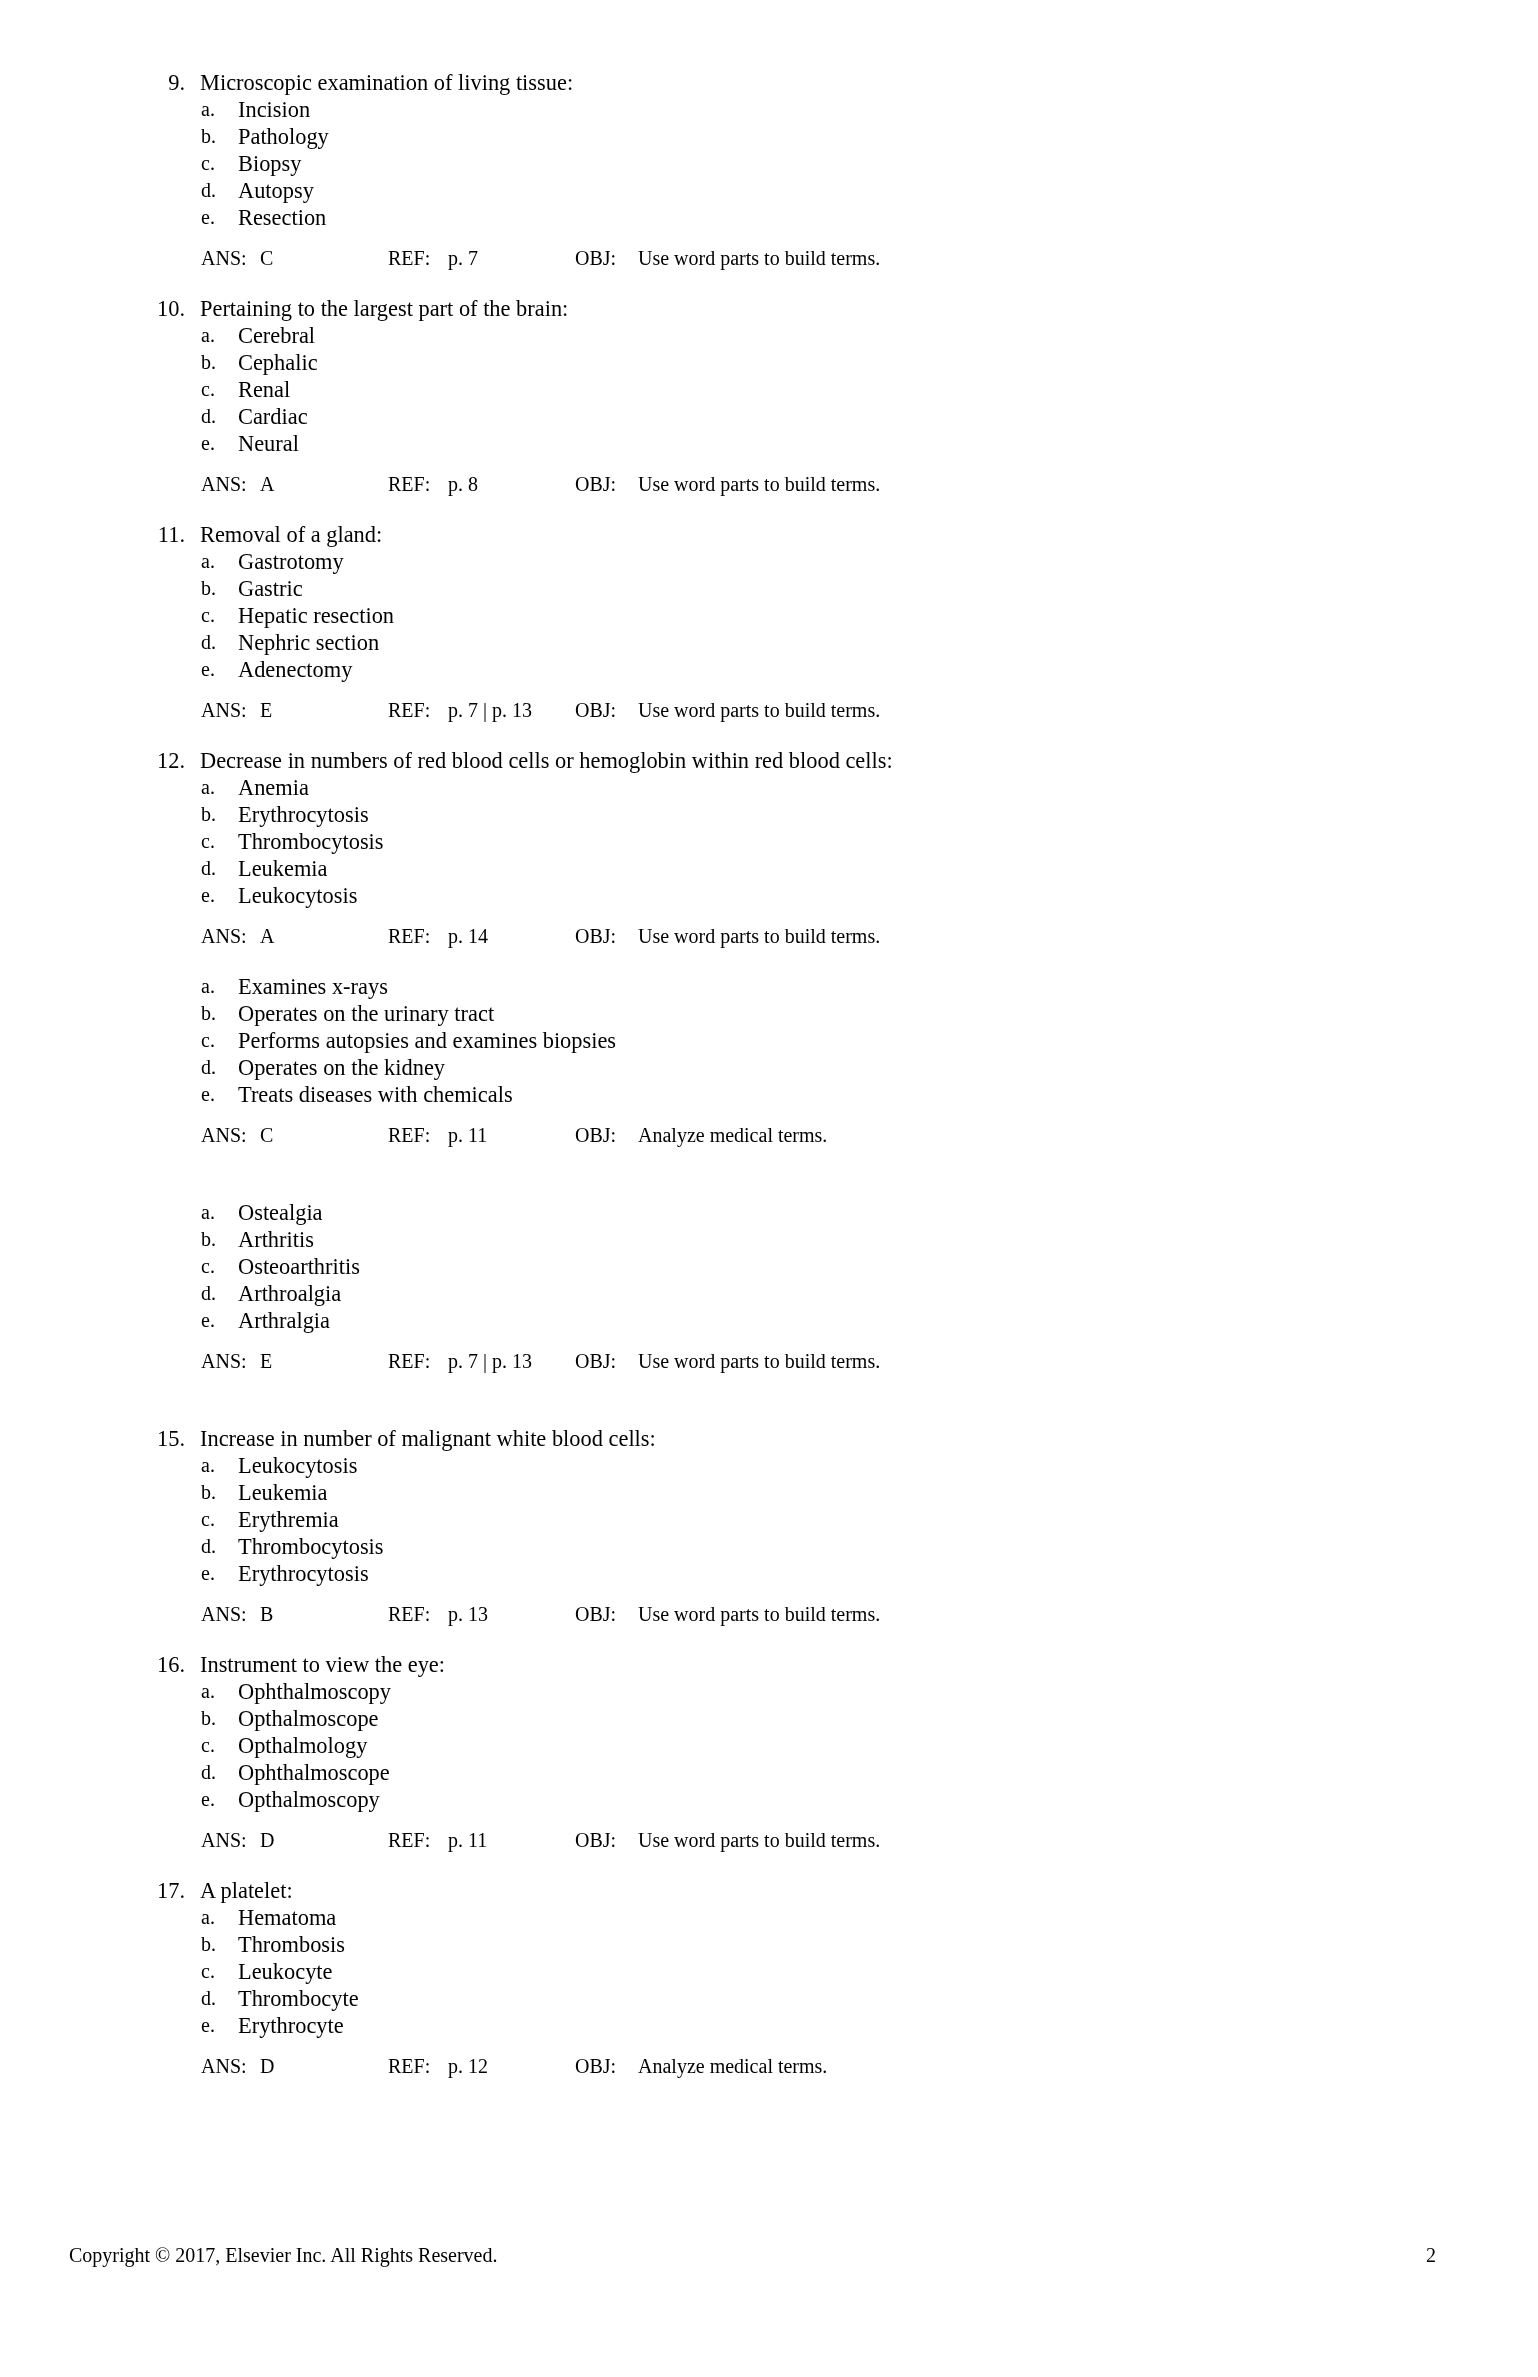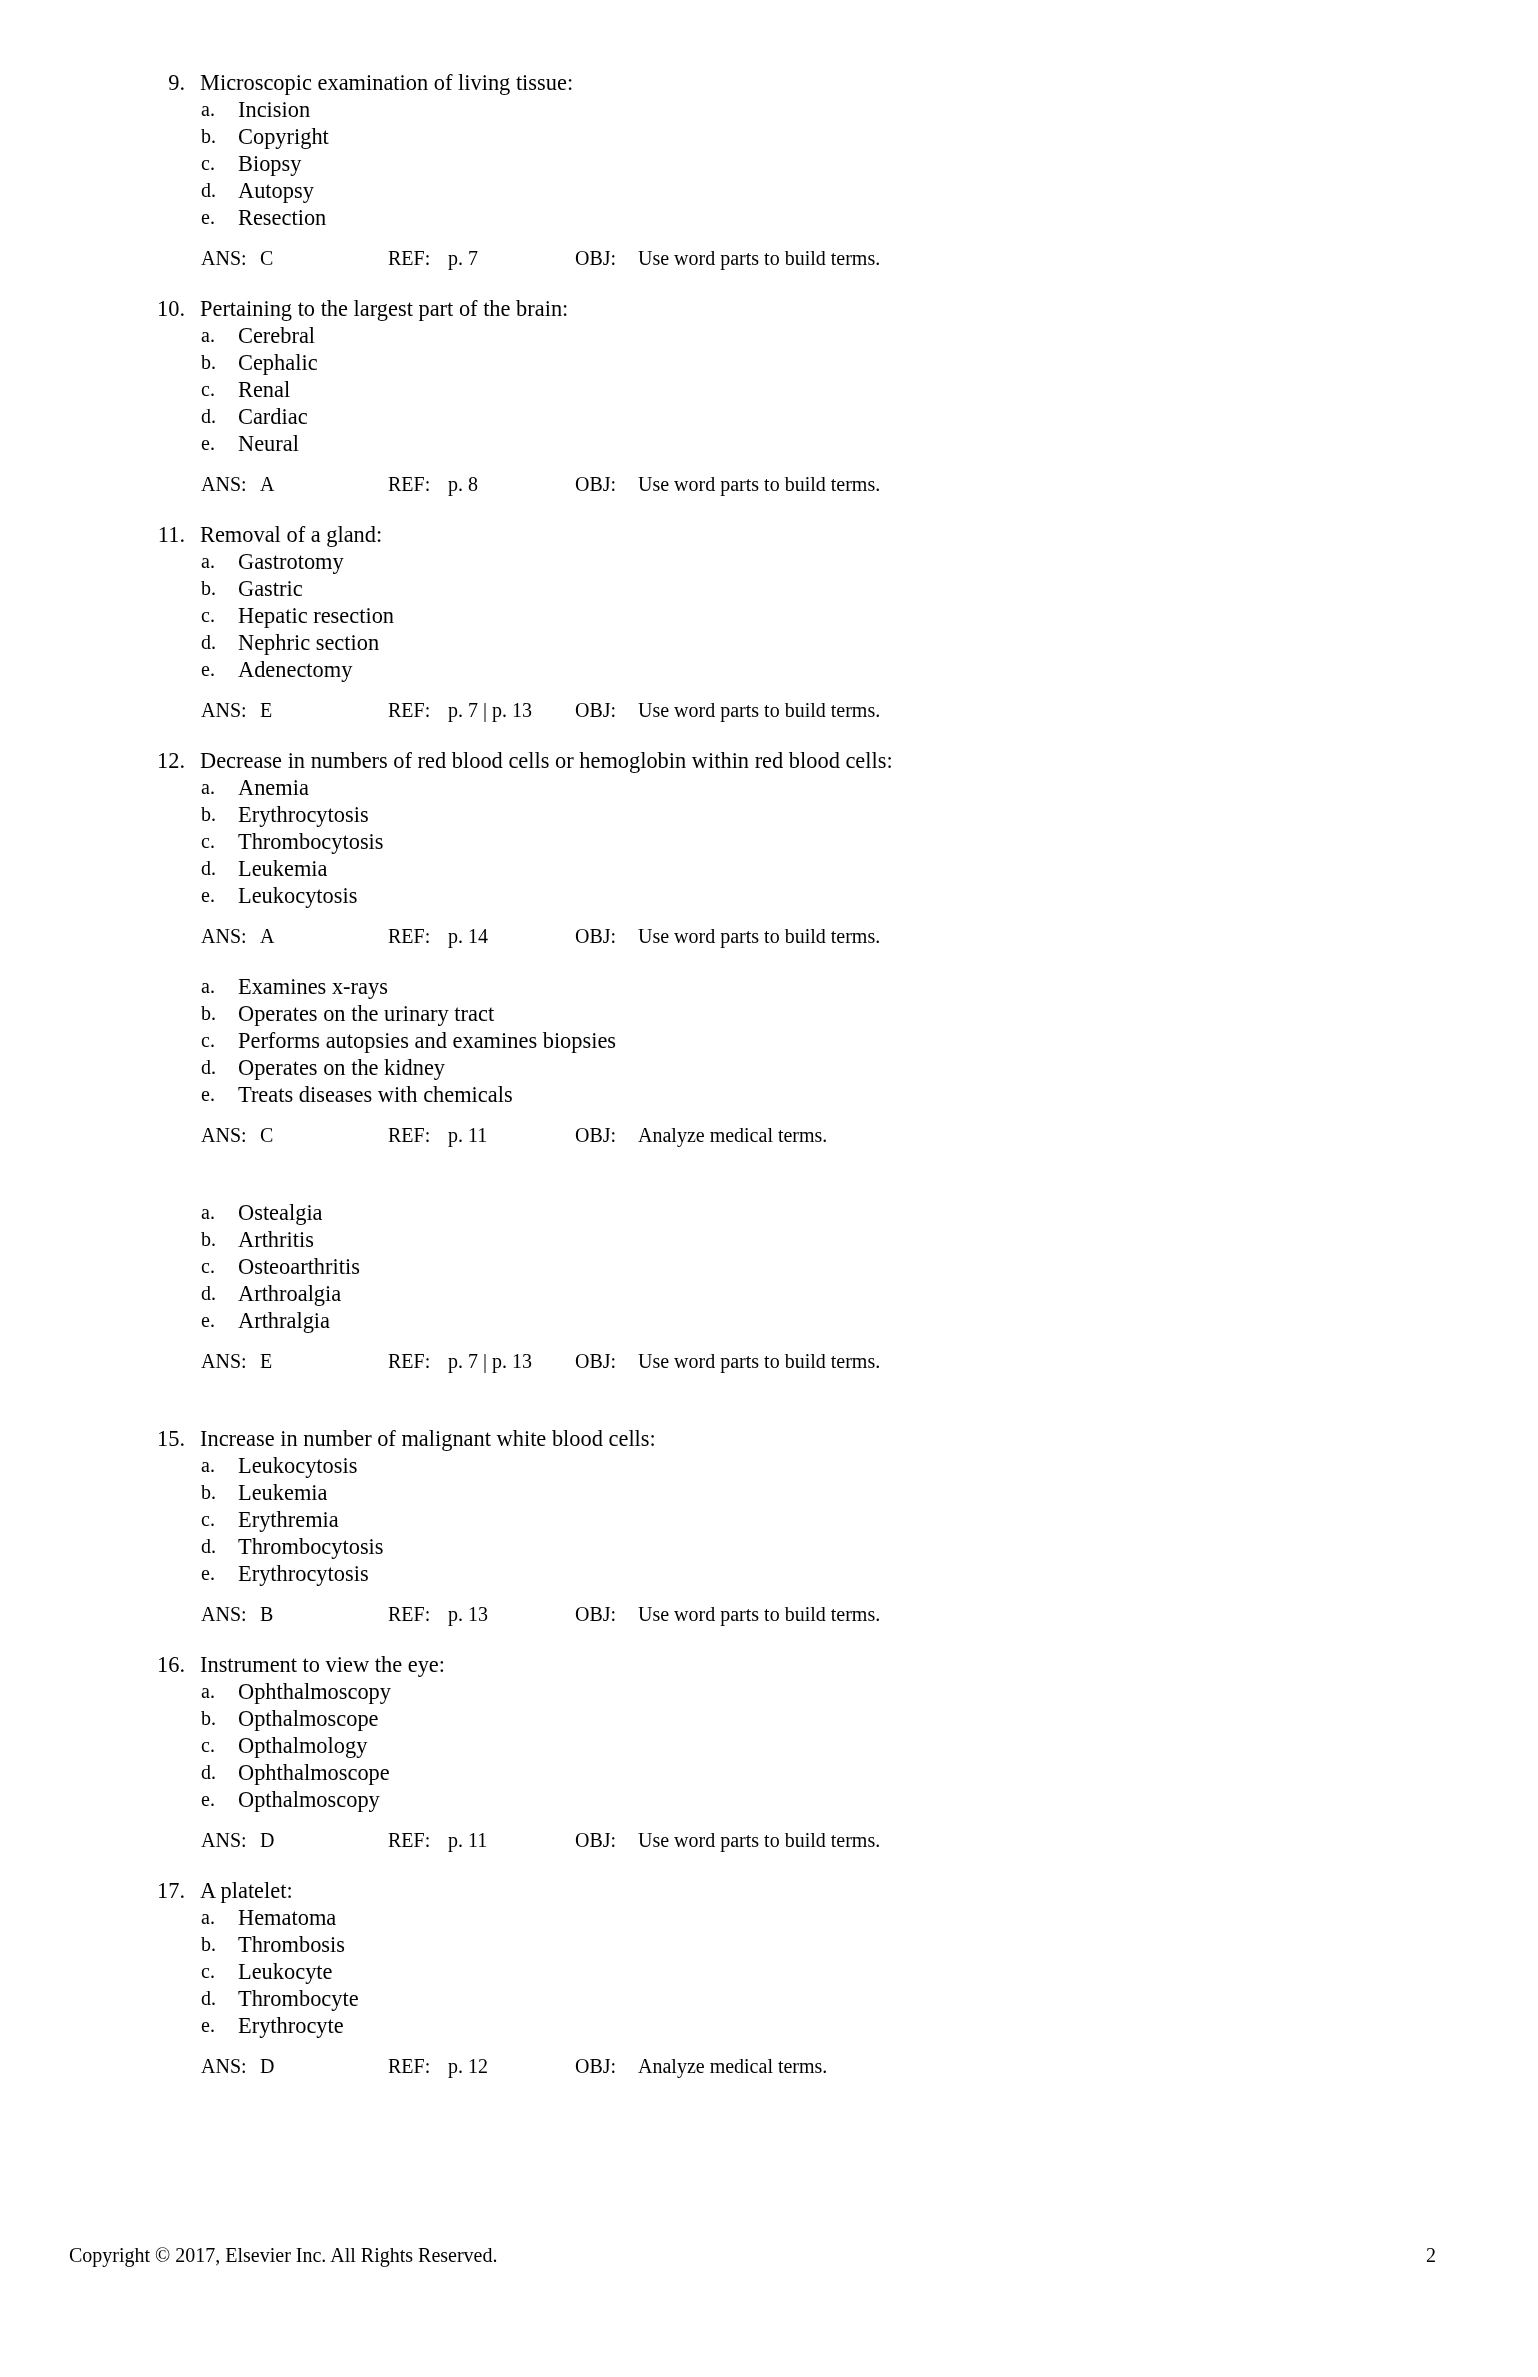--- a/index.html
+++ b/index.html
@@ -112,21 +112,21 @@
       <div class="q-line">
         <span class="q-num">9.</span>
         <span class="q-text">Microscopic examination of living tissue:</span>
       </div>
       <div class="opt">
           <span class="opt-letter">a.</span>
           <span class="opt-text">Incision</span>
         </div>
       <div class="opt">
           <span class="opt-letter">b.</span>
-          <span class="opt-text">Copyright</span>
+          <span class="opt-text">Pathology</span>
         </div>
       <div class="opt">
           <span class="opt-letter">c.</span>
           <span class="opt-text">Biopsy</span>
         </div>
       <div class="opt">
           <span class="opt-letter">d.</span>
           <span class="opt-text">Autopsy</span>
         </div>
       <div class="opt">

